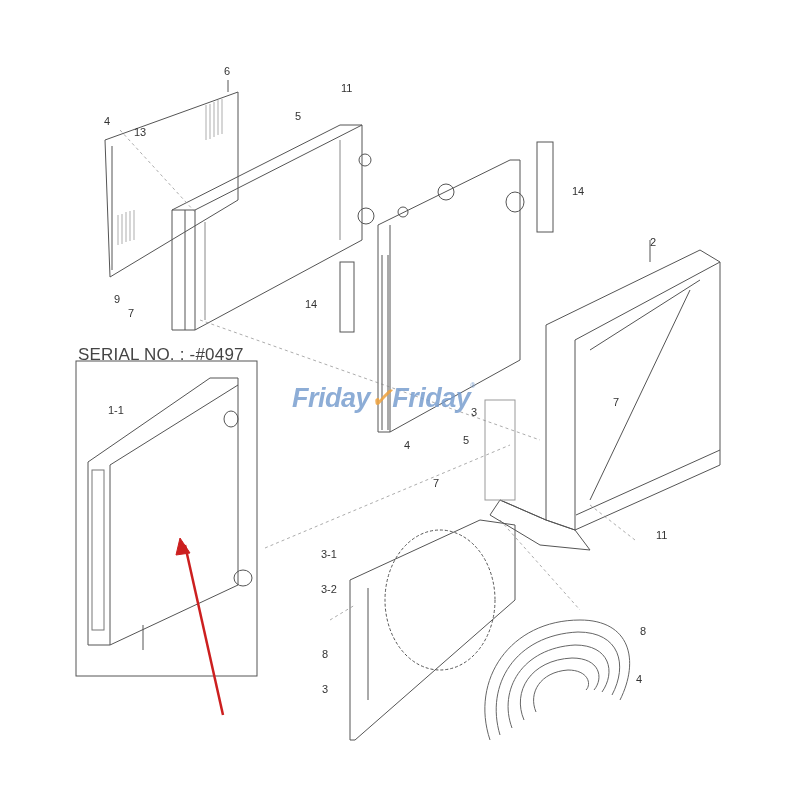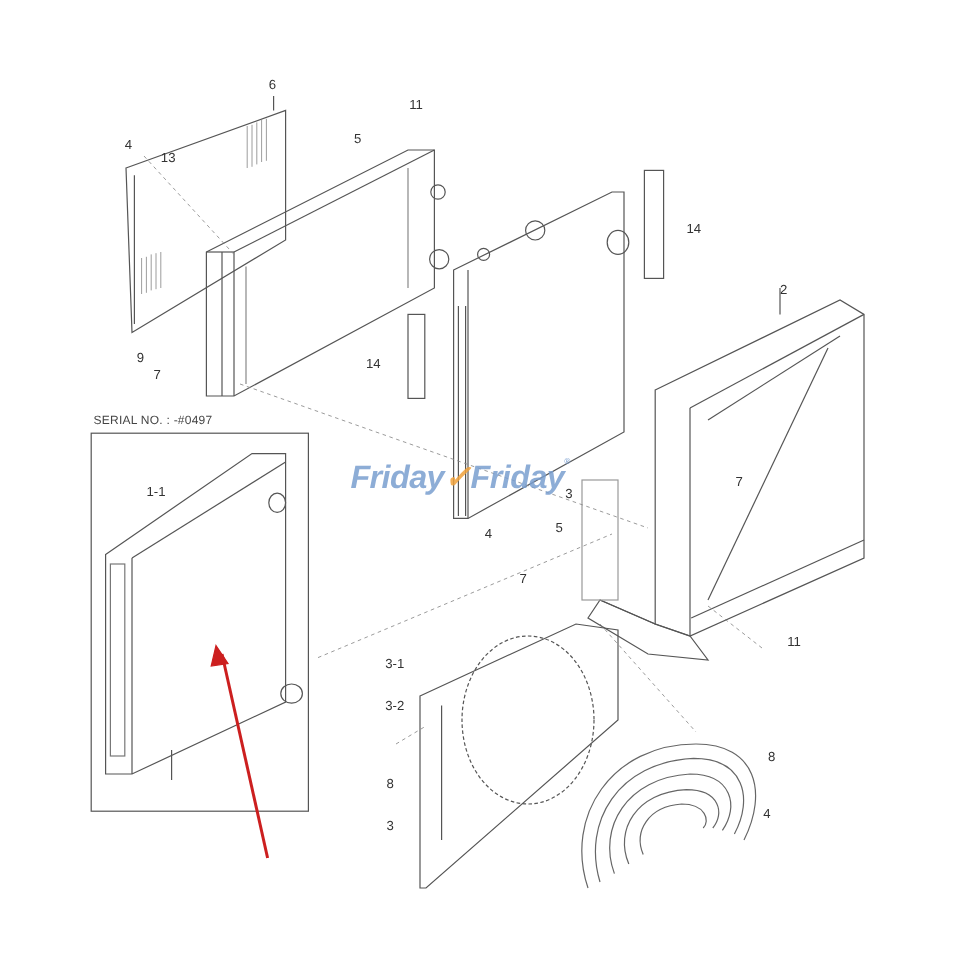--- a/index.html
+++ b/index.html
@@ -1,19 +1,19 @@
 <!DOCTYPE html>
 <html><head>
 <meta charset="utf-8">
 <style>
   html,body{margin:0;padding:0;background:#fff;}
   body{width:800px;height:800px;position:relative;overflow:hidden;font-family:"Liberation Sans",sans-serif;}
   svg{position:absolute;left:0;top:0;}
   .lbl{position:absolute;font-size:11px;color:#333;line-height:1;white-space:nowrap;}
-  .serial{position:absolute;left:78px;top:345px;font-size:10px;color:#444;letter-spacing:0.2px;}
+  .serial{position:absolute;left:78px;top:345px;font-size:17px;color:#444;letter-spacing:0.2px;}
   .wm{position:absolute;left:292px;top:382px;font-size:27px;font-weight:bold;font-style:italic;color:#7a9fd0;opacity:0.85;letter-spacing:-0.5px;}
   .wm .y{color:#f0a23c;}
   .wm .reg{font-size:7px;vertical-align:top;font-style:normal;}
 </style>
 </head>
 <body>
 
 <svg width="800" height="800" viewBox="0 0 800 800">
   <g fill="none" stroke="#555" stroke-width="1">
 
@@ -115,21 +115,21 @@
     <div class="lbl" style="left: 224px; top: 66px;">6</div>
     <div class="lbl" style="left: 341px; top: 83px;">11</div>
     <div class="lbl" style="left: 295px; top: 111px;">5</div>
     <div class="lbl" style="left: 104px; top: 116px;">4</div>
     <div class="lbl" style="left: 134px; top: 127px;">13</div>
     <div class="lbl" style="left: 572px; top: 186px;">14</div>
     <div class="lbl" style="left: 650px; top: 237px;">2</div>
     <div class="lbl" style="left: 114px; top: 294px;">9</div>
     <div class="lbl" style="left: 128px; top: 308px;">7</div>
     <div class="lbl" style="left: 305px; top: 299px;">14</div>
-    <div class="lbl" style="left: 122px; top: 405px;">1-1</div>
+    <div class="lbl" style="left: 108px; top: 405px;">1-1</div>
     <div class="lbl" style="left: 471px; top: 407px;">3</div>
     <div class="lbl" style="left: 613px; top: 397px;">7</div>
     <div class="lbl" style="left: 404px; top: 440px;">4</div>
     <div class="lbl" style="left: 463px; top: 435px;">5</div>
     <div class="lbl" style="left: 433px; top: 478px;">7</div>
     <div class="lbl" style="left: 656px; top: 530px;">11</div>
     <div class="lbl" style="left: 321px; top: 549px;">3-1</div>
     <div class="lbl" style="left: 321px; top: 584px;">3-2</div>
     <div class="lbl" style="left: 640px; top: 626px;">8</div>
     <div class="lbl" style="left: 322px; top: 649px;">8</div>

